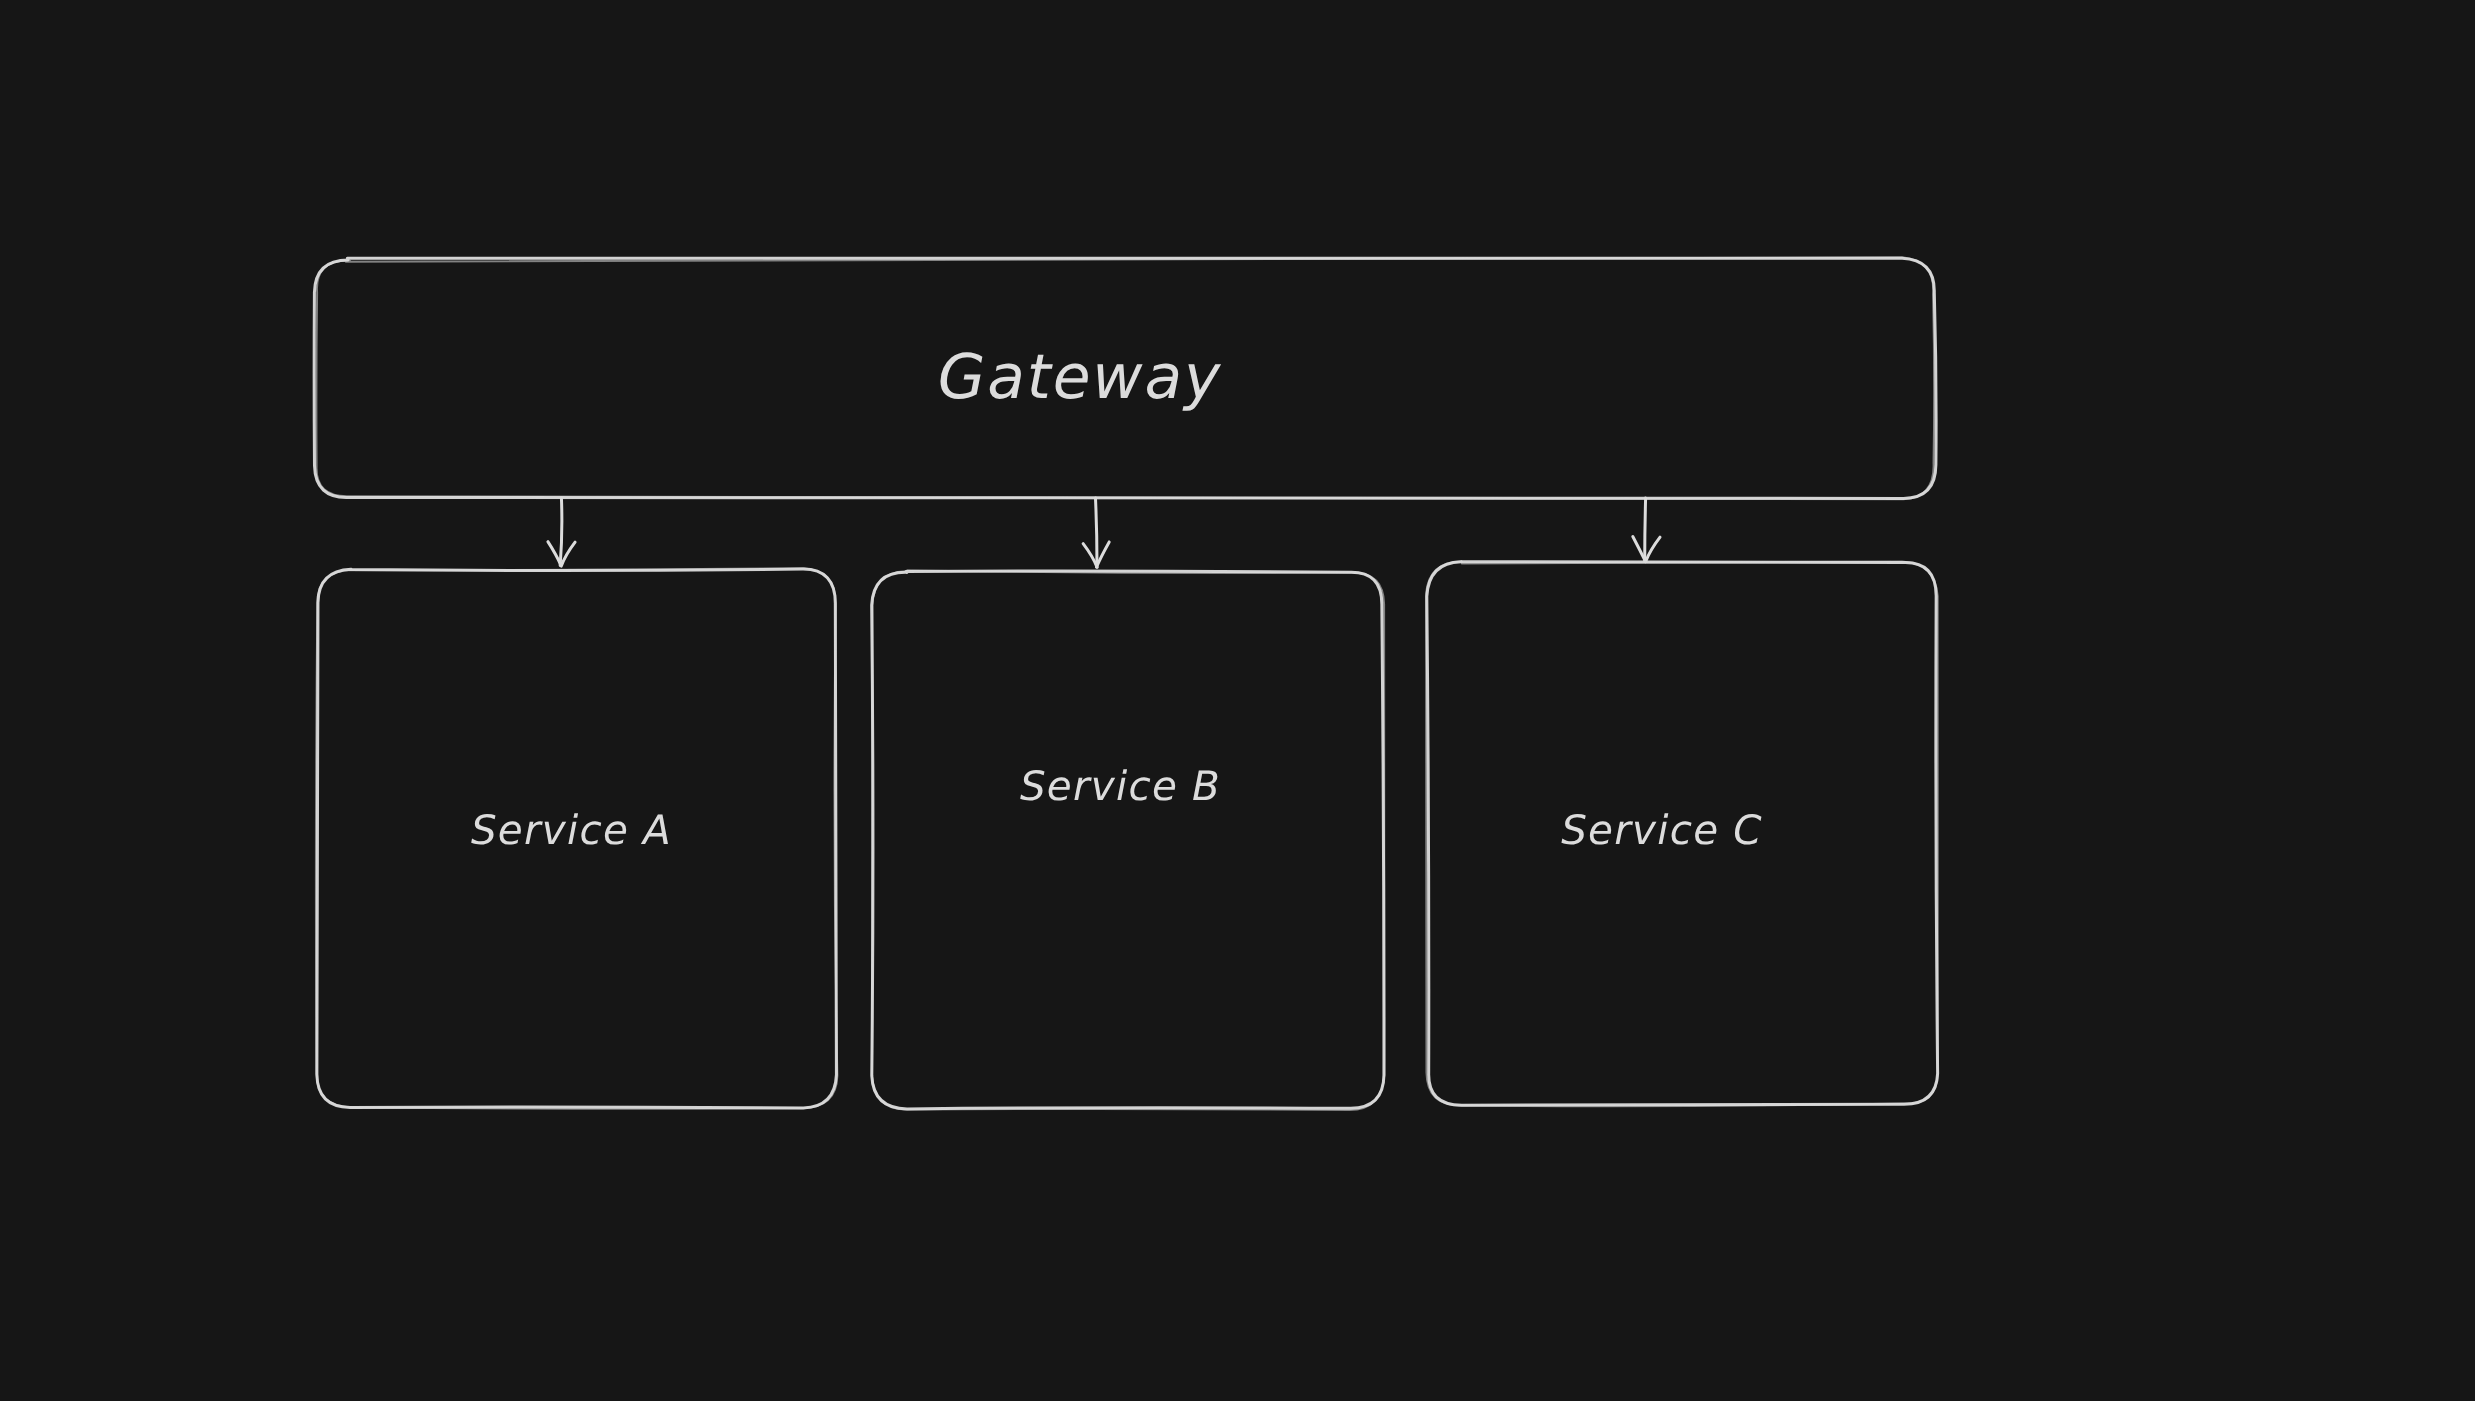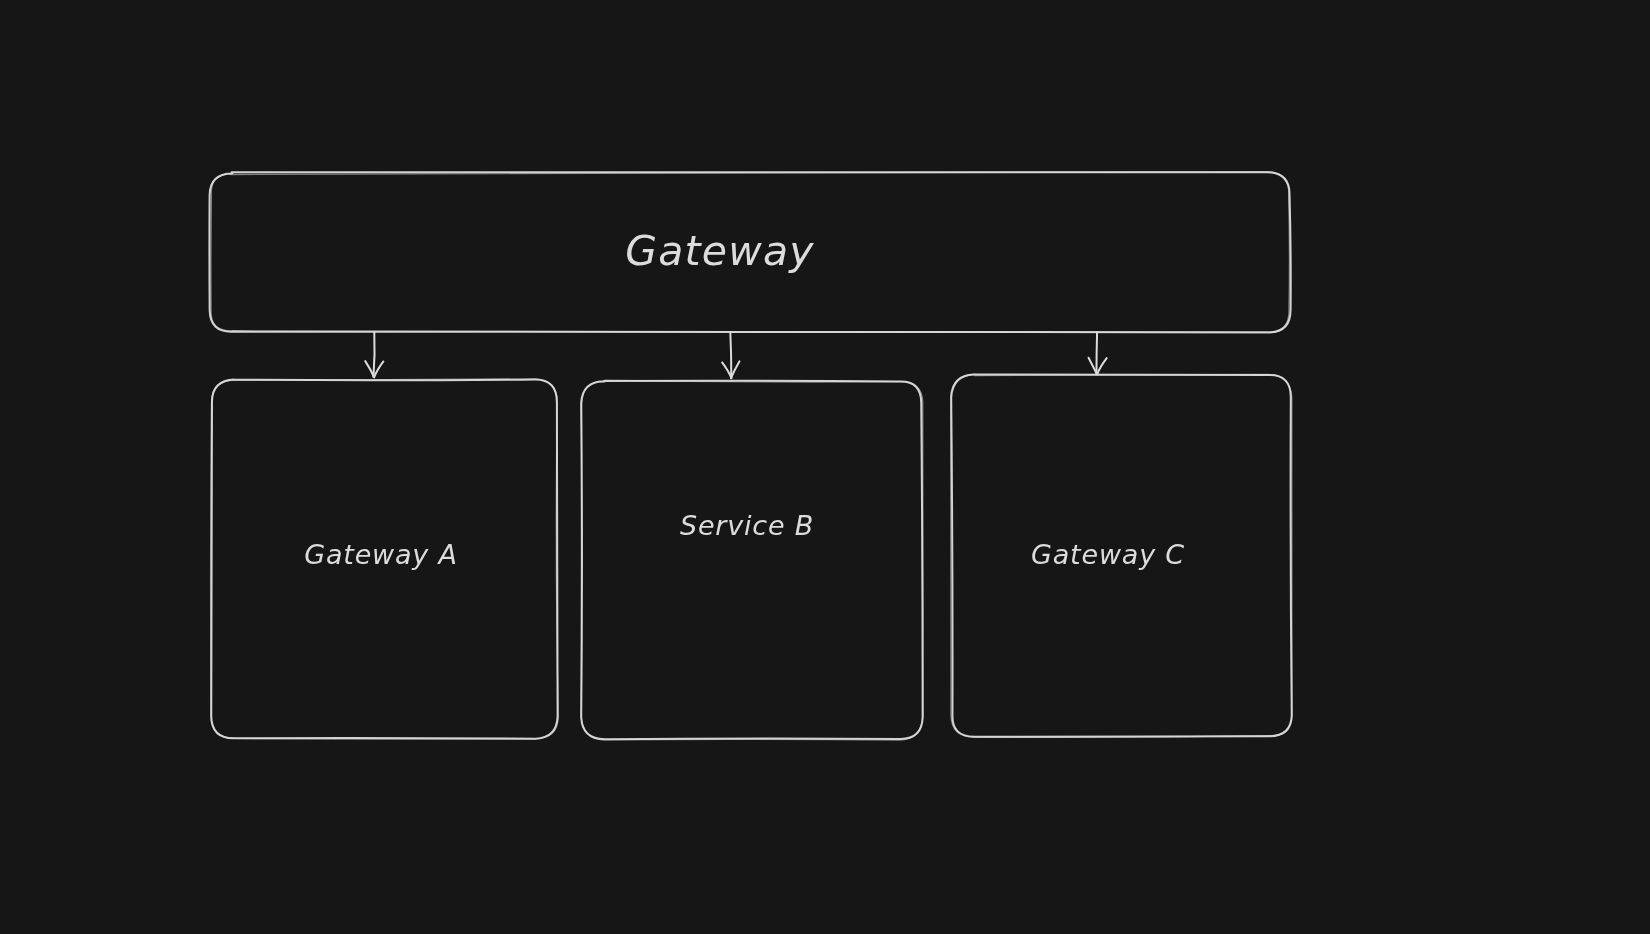--- a/index.html
+++ b/index.html
@@ -74,25 +74,25 @@
         <path d="M 365.2626192574681 338.10058136028266 Q 370.82897834804794 346.8 373.91524601002004 353.7691450120272 M 383.3990554815154 338.4369003301658 Q 377.03594474815105 346.8 374.1355924609283 354.4148378376452" stroke-width="2.0"></path>
         <path d="M 730.3188217163639 309 Q 731.3672150621038 332 731.3071508412748 355" stroke-width="2.0"></path>
         <path d="M 722.0924390797003 339.4244039541224 Q 728.4373884683416 347.8 731.4516873364112 355.21414995226735 M 739.4817451478362 338.297339677856 Q 734.1556029561002 347.8 730.9686882498063 355.0727427008435" stroke-width="2.0"></path>
         <path d="M 1097.0783283237733 309 Q 1096.4955146794653 330 1096.4741138459528 351" stroke-width="2.0"></path>
         <path d="M 1088.5336918360244 334.69973850273516 Q 1093.2686929226008 343.8 1097.0450531507586 351.41736233277123 M 1106.68868351052 335.0738359455363 Q 1100.059459638833 343.8 1097.4186841253743 350.71805727491994" stroke-width="2.0"></path>
       </g>
   </svg>
 
   <span class="node-label label-gateway" style="left:720px; top:228px;">Gateway</span>
 
-  <span class="node-label label-service" style="left:381px; top:531px;">Gateway A</span>
+  <span class="node-label label-service" style="left:381px; top:531px;">Service A</span>
 
   <span class="node-label label-service" style="left:747px; top:502px;">Service B</span>
 
-  <span class="node-label label-service" style="left:1108px; top:531px;">Gateway C</span>
+  <span class="node-label label-service" style="left:1108px; top:531px;">Service C</span>
 
   <div class="hit" style="left:210px; top:150px; width:1080px; height:159px;"></div>
   <div class="hit" style="left:212px; top:357px; width:345px; height:358px;"></div>
   <div class="hit" style="left:582px; top:358px; width:340px; height:358px;"></div>
   <div class="hit" style="left:952px; top:352px; width:339px; height:362px;"></div>
 
   <div class="hit" style="left:362px; top:309px; width:24px; height:46px;"></div>
   <div class="hit" style="left:719px; top:309px; width:24px; height:46px;"></div>
   <div class="hit" style="left:1085px; top:309px; width:24px; height:46px;"></div>
 

